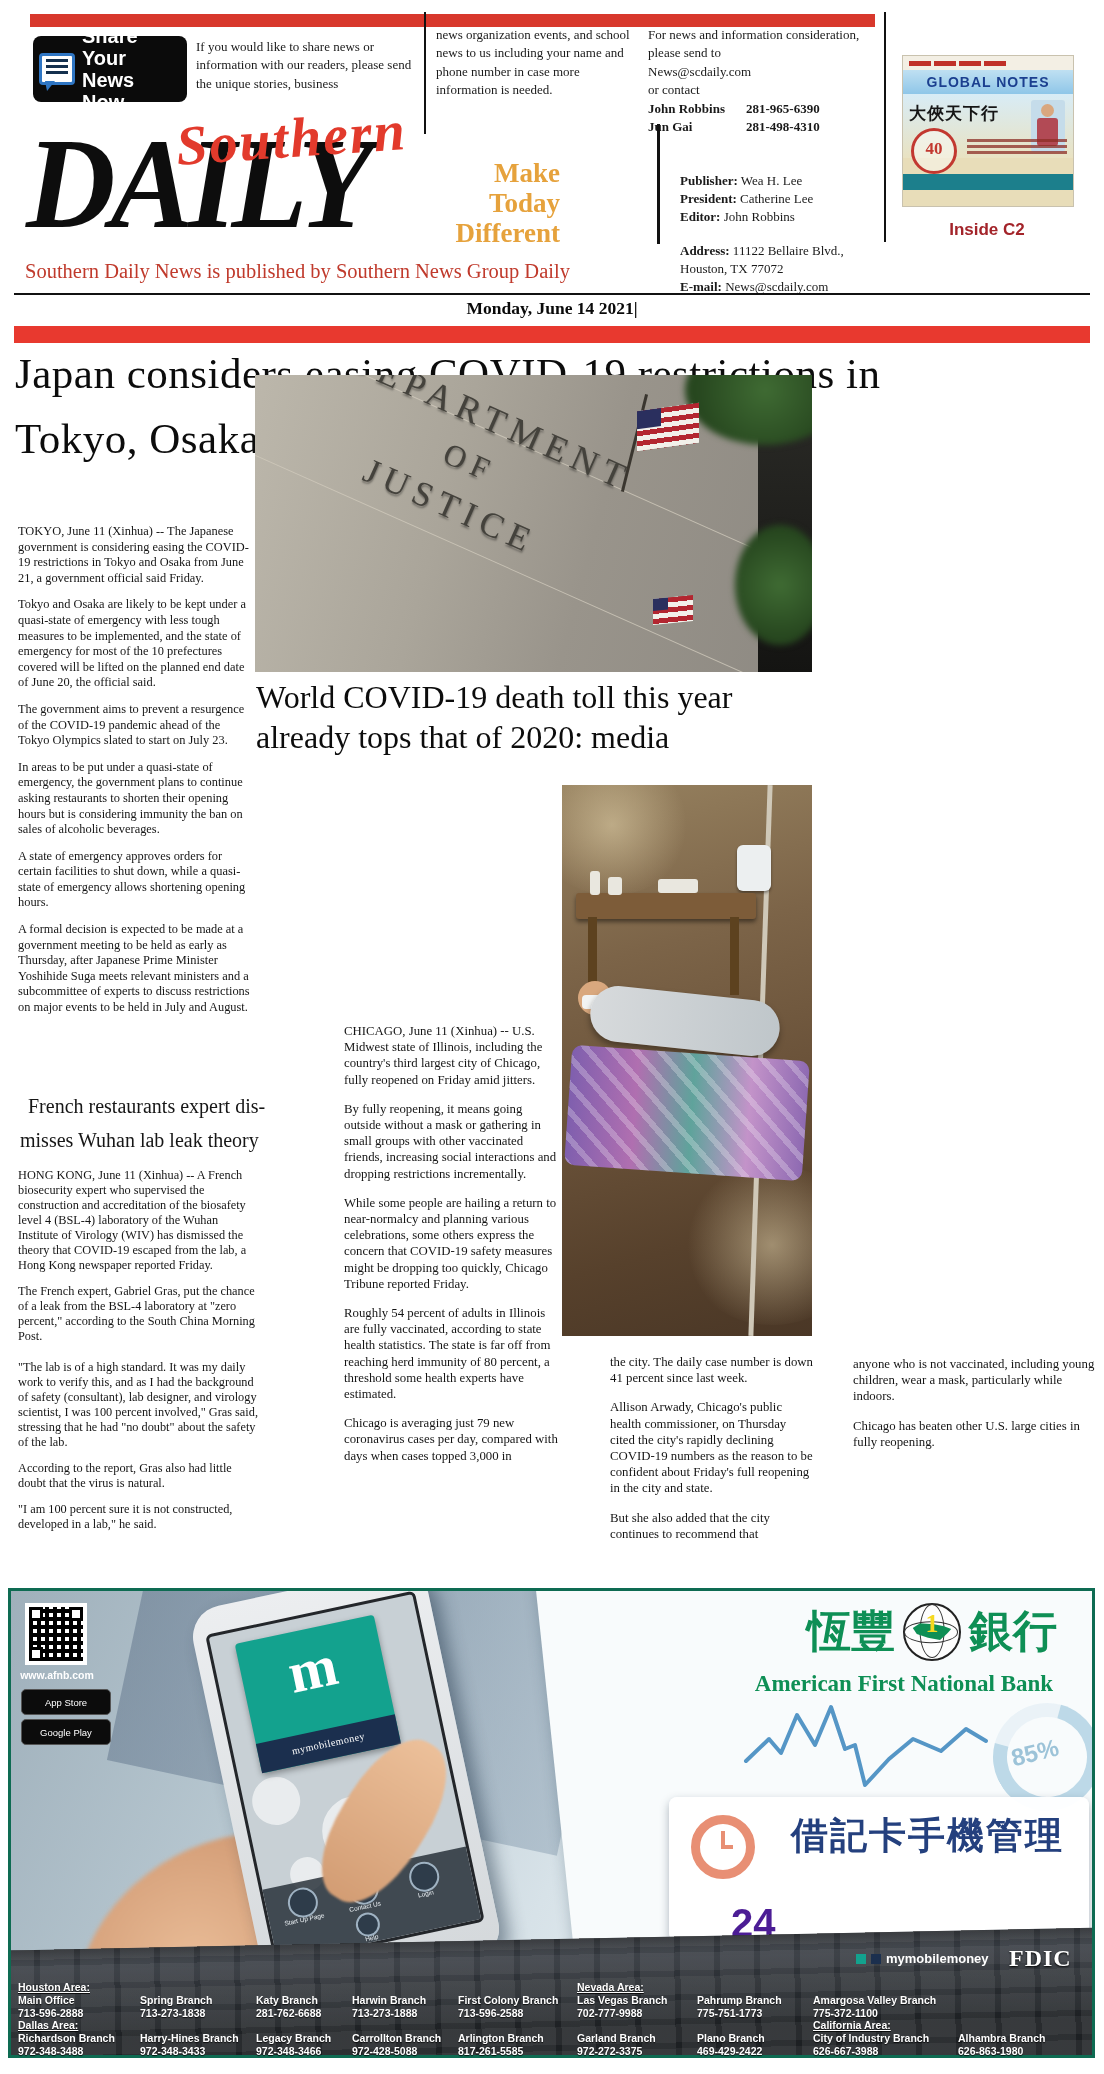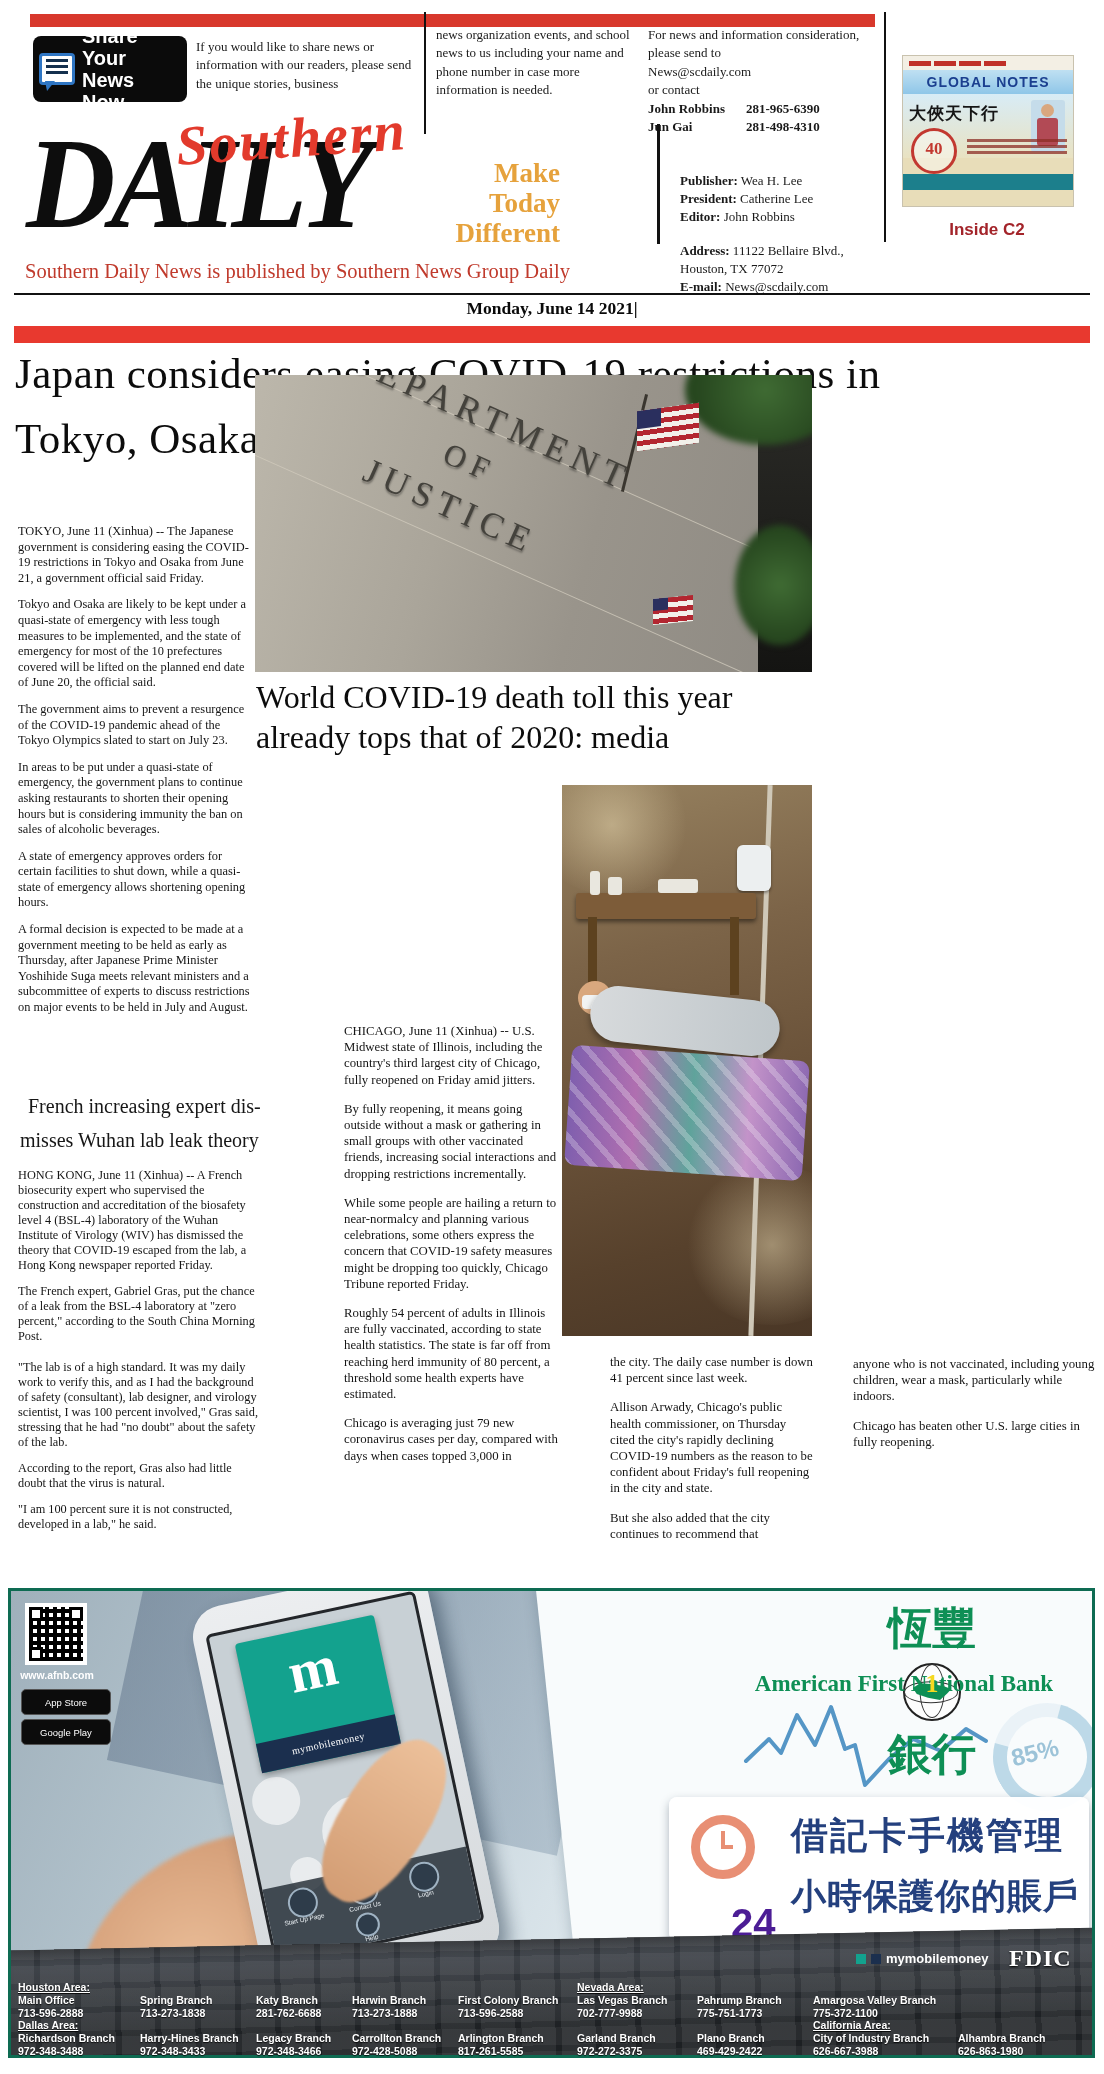--- a/index.html
+++ b/index.html
@@ -112,21 +112,21 @@
   .appcard .nm{position:absolute;left:0;bottom:0;width:100%;height:30px;background:#1b2f4e;color:#fff;font-size:10px;
                text-align:center;line-height:30px;letter-spacing:.5px;}
   .bub{position:absolute;border-radius:50%;background:rgba(255,255,255,.6);}
   .pnav{position:absolute;left:0;bottom:0;width:100%;height:74px;background:rgba(25,34,44,.78);}
   .pbtn{position:absolute;width:26px;height:26px;border-radius:50%;background:#2e3c4a;border:2px solid #9fb2c2;}
   .plbl{position:absolute;color:#e8eef2;font-size:6.5px;width:60px;text-align:center;font-family:"Liberation Sans",sans-serif;}
   .hand1{position:absolute;left:60px;top:250px;width:330px;height:260px;border-radius:50%;transform:rotate(-28deg);
          background:radial-gradient(circle at 40% 40%,#e9bc97,#cb916a 75%);filter:blur(2px);}
   .hand2{position:absolute;left:330px;top:140px;width:86px;height:180px;border-radius:46%;transform:rotate(32deg);
          background:linear-gradient(180deg,#ecc09a,#d39d74);filter:blur(1px);}
-  .bankrow{position:absolute;left:756px;top:12px;width:330px;display:flex;align-items:center;justify-content:center;gap:8px;flex-direction:column;}
+  .bankrow{position:absolute;left:756px;top:12px;width:330px;display:flex;align-items:center;justify-content:center;gap:8px;}
   .bankcn{color:#0e8f55;font-weight:bold;font-size:44px;line-height:52px;font-family:"Liberation Serif",serif;}
   .globe{position:relative;width:54px;height:54px;border-radius:50%;border:2px solid #222;background:#fdfdfd;flex:0 0 auto;}
   .globe:before{content:"";position:absolute;left:50%;top:-1px;width:46%;height:100%;border:1.5px solid #333;border-radius:50%;transform:translateX(-50%);box-sizing:border-box;}
   .globe:after{content:"";position:absolute;left:-1px;top:50%;width:100%;height:40%;border:1.5px solid #333;border-radius:50%;transform:translateY(-50%);box-sizing:border-box;}
   .usmap{position:absolute;left:7px;top:14px;width:40px;height:24px;background:#0e8f55;
          clip-path:polygon(2% 38%,20% 18%,55% 22%,80% 30%,98% 42%,88% 60%,70% 88%,40% 78%,12% 62%);}
   .one{position:absolute;left:0;top:4px;width:100%;text-align:center;color:#f5d820;font-weight:bold;font-size:26px;z-index:2;}
   .banken{position:absolute;left:700px;top:80px;width:386px;text-align:center;color:#0e8f55;font-weight:bold;font-size:23px;}
   .donut{position:absolute;left:982px;top:112px;width:108px;height:108px;border-radius:50%;
          border:14px solid rgba(150,195,218,.6);border-top-color:rgba(150,195,218,.15);transform:rotate(-30deg);box-sizing:border-box;}
@@ -297,21 +297,21 @@
     <p>Allison Arwady, Chicago's public health commissioner, on Thursday cited the city's rapidly declining COVID-19 numbers as the reason to be confident about Friday's full reopening in the city and state.</p>
     <p>But she also added that the city continues to recommend that</p>
   </div>
 
   <div class="abs col wcol3">
     <p>anyone who is not vaccinated, including young children, wear a mask, particularly while indoors.</p>
     <p>Chicago has beaten other U.S. large cities in fully reopening.</p>
   </div>
 
   <div class="abs subhead">
-    <div style="padding-left:8px;">French increasing expert dis-</div>
+    <div style="padding-left:8px;">French restaurants expert dis-</div>
     <div>misses Wuhan lab leak theory</div>
   </div>
   <div class="abs col frenchcol">
     <p>HONG KONG, June 11 (Xinhua) -- A French biosecurity expert who supervised the construction and accreditation of the biosafety level 4 (BSL-4) laboratory of the Wuhan Institute of Virology (WIV) has dismissed the theory that COVID-19 escaped from the lab, a Hong Kong newspaper reported Friday.</p>
     <p class="nogap">The French expert, Gabriel Gras, put the chance of a leak from the BSL-4 laboratory at "zero percent," according to the South China Morning Post.</p>
     <p>"The lab is of a high standard. It was my daily work to verify this, and as I had the background of safety (consultant), lab designer, and virology scientist, I was 100 percent involved," Gras said, stressing that he had "no doubt" about the safety of the lab.</p>
     <p>According to the report, Gras also had little doubt that the virus is natural.</p>
     <p>"I am 100 percent sure it is not constructed, developed in a lab," he said.</p>
   </div>
 
@@ -374,21 +374,20 @@
         <span>Google Play</span>
       </div>
 
     <div class="promo">
       <div class="clock">
         <i style="width:4px;height:16px;transform:translate(-50%,-100%);"></i>
         <i style="width:12px;height:4px;transform:translate(-2px,-2px);"></i>
       </div>
       <div class="p24">24</div>
       <div class="pl1">借記卡手機管理</div>
-      <div class="pl2">小時保護你的賬戶</div>
     </div>
 
     <div class="keyb"></div>
     <div class="adbrand">
       <span class="sq"></span>
         <span class="sq2"></span>
       <span>mymobilemoney</span>
     </div>
     <div class="fdic">FDIC</div>
   </div>

